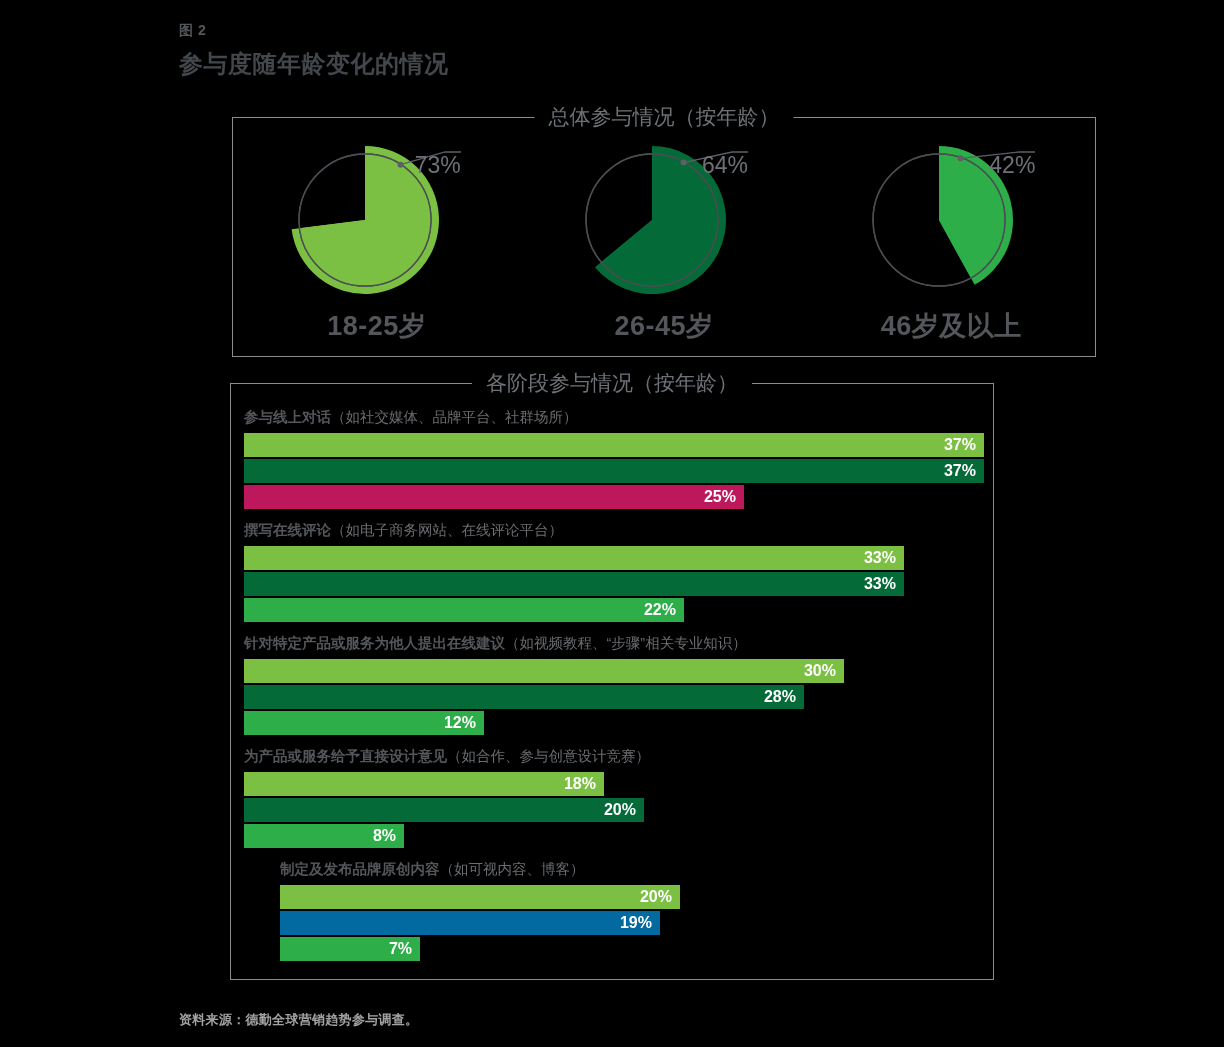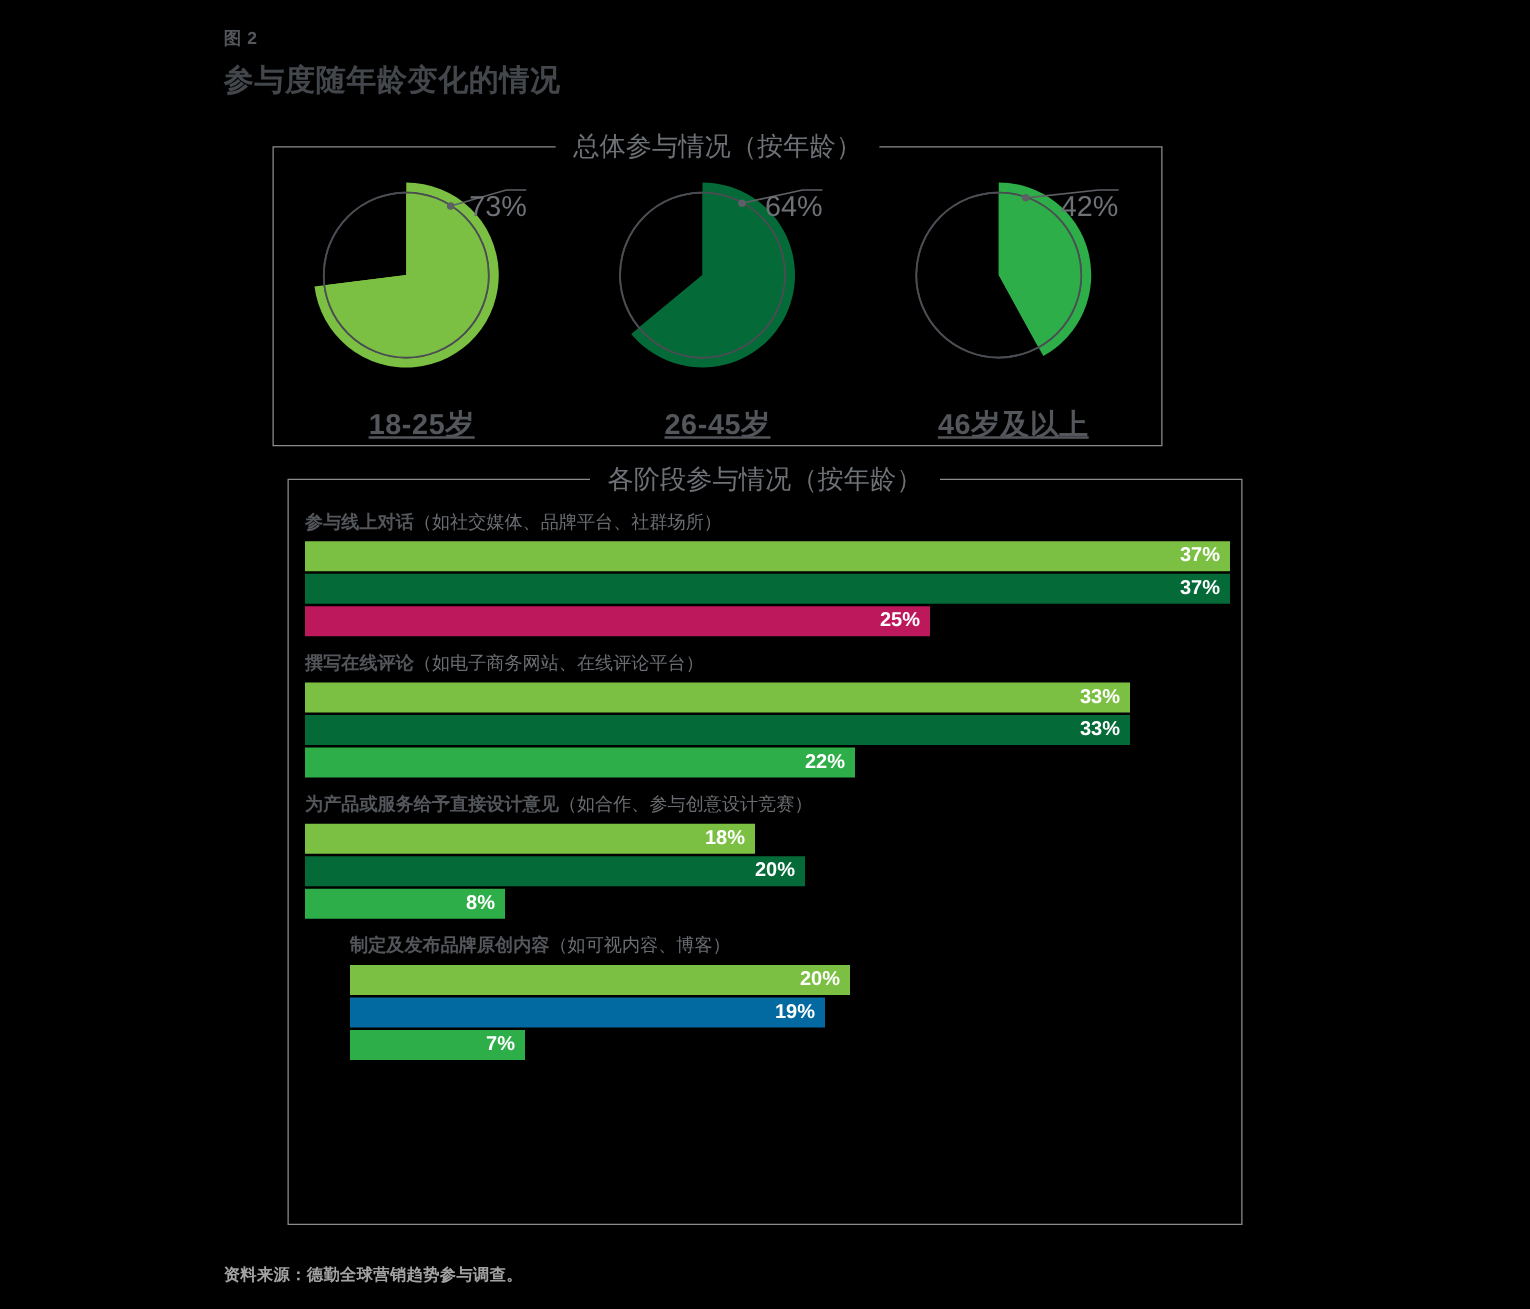--- a/index.html
+++ b/index.html
@@ -30,42 +30,42 @@
     top:-15px;
     left:50%;
     transform:translateX(-50%);
     background:#000000;
     padding:0 14px;
     font-size:21px;
     color:#6e7277;
     white-space:nowrap;
   }
 
-  #panel-pies{left:218px;top:117px;width:712px;height:240px;}
+  #panel-pies{left:232px;top:117px;width:864px;height:240px;}
   #panel-bars{left:230px;top:383px;width:764px;height:597px;}
 
   
   .pies-row{
     position:absolute;left:0;top:0;width:100%;height:100%;
     display:flex;justify-content:space-around;align-items:flex-start;text-align:right;
   }
   .pie-cell{
     position:relative;width:230px;padding-top:22px;
     display:flex;flex-direction:column;align-items:center;
   }
   .pie-wrap{position:relative;width:180px;height:160px;}
   .pie-svg{position:absolute;left:0;top:0;}
   .pie-label{
     position:absolute;
     font-size:23px;color:#6e7277;white-space:nowrap;
     left:128px;top:12px;
   }
   .age-label{
-    margin-top:24px;
-    font-size:23px;color:#53565a;font-weight:bold;letter-spacing:.5px;text-decoration:underline;
+    margin-top:8px;
+    font-size:27px;color:#53565a;font-weight:bold;letter-spacing:.5px;
   }
 
   
   .bar-groups{
     position:absolute;left:13px;top:24px;right:10px;bottom:8px;
   }
   .bar-group{margin-bottom:12px;}
   .bar-group:last-child{margin-bottom:0;padding-left:36px;}
   .group-head{
     font-size:14.5px;margin-bottom:6px;white-space:nowrap;
@@ -177,20 +177,38 @@
             <span>33%</span>
           </div>
         </div>
         <div class="bar-row">
           <div class="bar" style="width: 440px; background: rgb(46, 174, 73);">
             <span>22%</span>
           </div>
         </div>
       </div>
       <div class="bar-group">
+        <div class="group-head"><span class="strong">针对特定产品或服务为他人提出在线建议</span><span class="paren">（如视频教程、“步骤”相关专业知识）</span></div>
+        <div class="bar-row">
+          <div class="bar" style="width: 600px; background: rgb(124, 192, 67);">
+            <span>30%</span>
+          </div>
+        </div>
+        <div class="bar-row">
+          <div class="bar" style="width: 560px; background: rgb(4, 106, 56);">
+            <span>28%</span>
+          </div>
+        </div>
+        <div class="bar-row">
+          <div class="bar" style="width: 240px; background: rgb(46, 174, 73);">
+            <span>12%</span>
+          </div>
+        </div>
+      </div>
+      <div class="bar-group">
         <div class="group-head"><span class="strong">为产品或服务给予直接设计意见</span><span class="paren">（如合作、参与创意设计竞赛）</span></div>
         <div class="bar-row">
           <div class="bar" style="width: 360px; background: rgb(124, 192, 67);">
             <span>18%</span>
           </div>
         </div>
         <div class="bar-row">
           <div class="bar" style="width: 400px; background: rgb(4, 106, 56);">
             <span>20%</span>
           </div>

